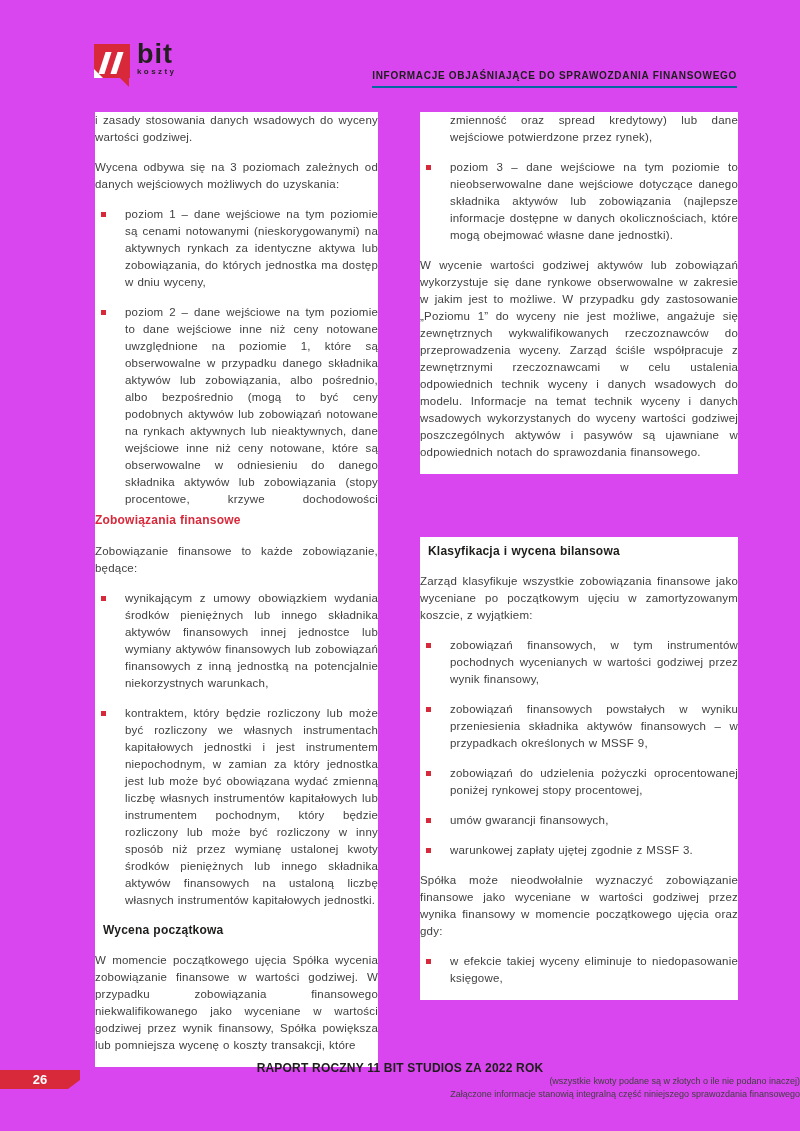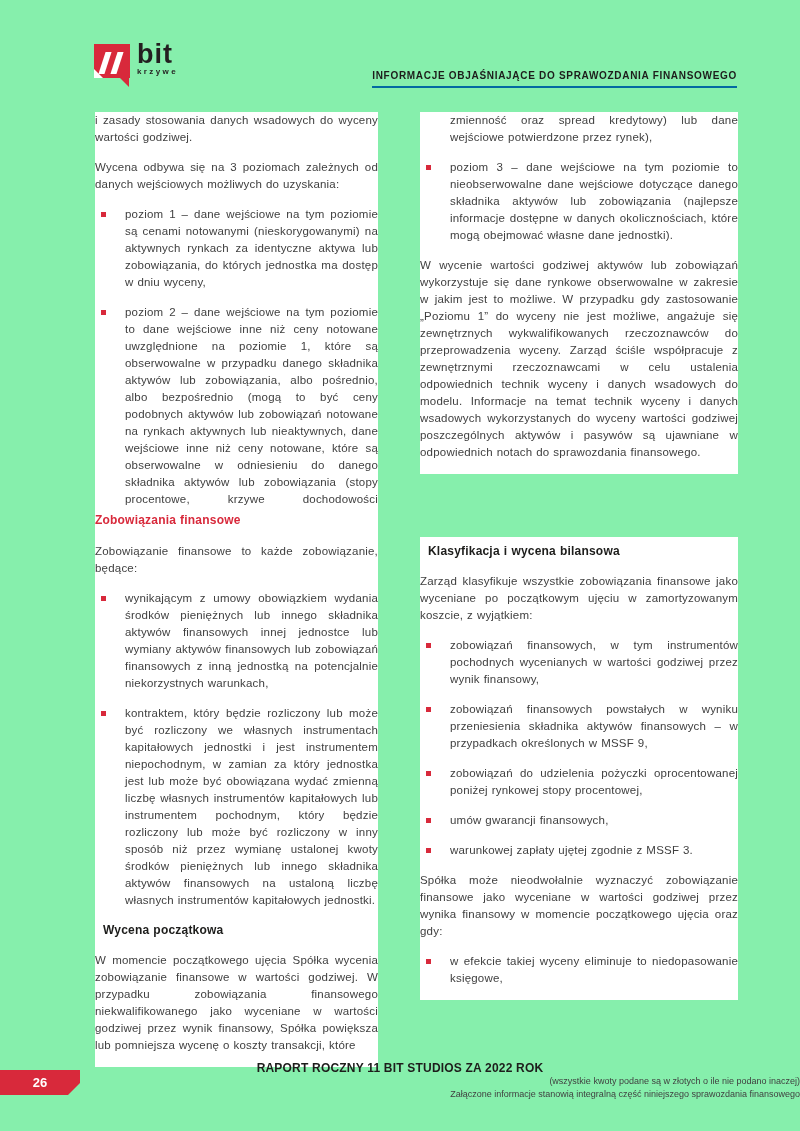--- a/index.html
+++ b/index.html
@@ -1,17 +1,17 @@
 <!DOCTYPE html>
 <html lang="pl"><head>
 <meta charset="utf-8">
 <style>
   html,body { margin:0; padding:0; background:#ffffff; }
   .page {
-    position:relative; width:800px; height:1131px; background:#86efac;
+    position:relative; width:800px; height:1131px; background:#d946ef;
     font-family:"Liberation Sans", sans-serif; color:#404040; overflow:hidden;
   }
 
   
   .logo { position:absolute; left:94px; top:42px; display:flex; }
   .logo-mark { position:relative; width:36px; height:34px; background:#d8293b; margin-top:2px; }
   .logo-stripe { position:absolute; bottom:4px; width:6px; height:22px; background:#ffffff; transform:skewX(-18deg); }
   .s1 { left:8px; } .s2 { left:20px; }
   .logo-wedge { position:absolute; left:0; bottom:0; width:0; height:0;
     border-right:9px solid transparent; border-bottom:9px solid #ffffff; }
@@ -39,21 +39,21 @@
   .para.indent { padding-left:30px; }
 
   .bullet { position:relative; padding-left:30px; margin:0 0 13px 0; }
   .bullet .marker { position:absolute; left:6px; top:6px; width:5px; height:5px; background:#d8293b; }
 
   .heading-red  { margin:4px 0 14px 0; font-size:12px; font-weight:700; color:#d8293b; text-align:left; }
   .heading-dark { margin:6px 0 13px 0; font-size:12px; font-weight:700; color:#1d1d1b; text-align:left;padding-left:8px; }
 
   
   .page-badge {
-    position:absolute; left:0; top:1070px; width:80px; height:25px; background:#d8293b;
+    position:absolute; left:0; top:1070px; width:80px; height:19px; background:#d8293b;
     color:#ffffff; font-weight:700; font-size:13px;
     display:flex; align-items:center; justify-content:center;
     clip-path:polygon(0 0, 100% 0, 100% 52%, 85% 100%, 0 100%);
   }
   .footer-text { position:absolute; left:0; top:1062px; width:100%; text-align:center; }
   .footer-title { font-size:12px; font-weight:700; color:#1d1d1b; line-height:13px; letter-spacing:0.2px; }
   .footer-note  { font-size:9px; color:#3f3f3f; line-height:13px;text-align:right; }
 </style>
 </head>
 <body>
@@ -62,21 +62,21 @@
 
   <div class="logo">
     <div class="logo-mark">
       <div class="logo-stripe s1"></div>
       <div class="logo-stripe s2"></div>
       <div class="logo-wedge"></div>
       <div class="logo-tail"></div>
     </div>
     <div class="logo-text">
       <div class="logo-bit">bit</div>
-      <div class="logo-studios">krzywe</div>
+      <div class="logo-studios">koszty</div>
     </div>
   </div>
   <div class="header-title">INFORMACJE OBJAŚNIAJĄCE DO SPRAWOZDANIA FINANSOWEGO</div>
 
   <section class="col sec-left-1">
     <p class="para">i zasady stosowania danych wsadowych do wyceny wartości godziwej.</p>
     <p class="para">Wycena odbywa się na 3 poziomach zależnych od danych wejściowych możliwych do uzyskania:</p>
     <div class="bullet">
       <span class="marker"></span>
       <span>poziom 1 – dane wejściowe na tym poziomie są cenami notowanymi (nieskorygowanymi) na aktywnych rynkach za identyczne aktywa lub zobowiązania, do których jednostka ma dostęp w dniu wyceny,</span>

